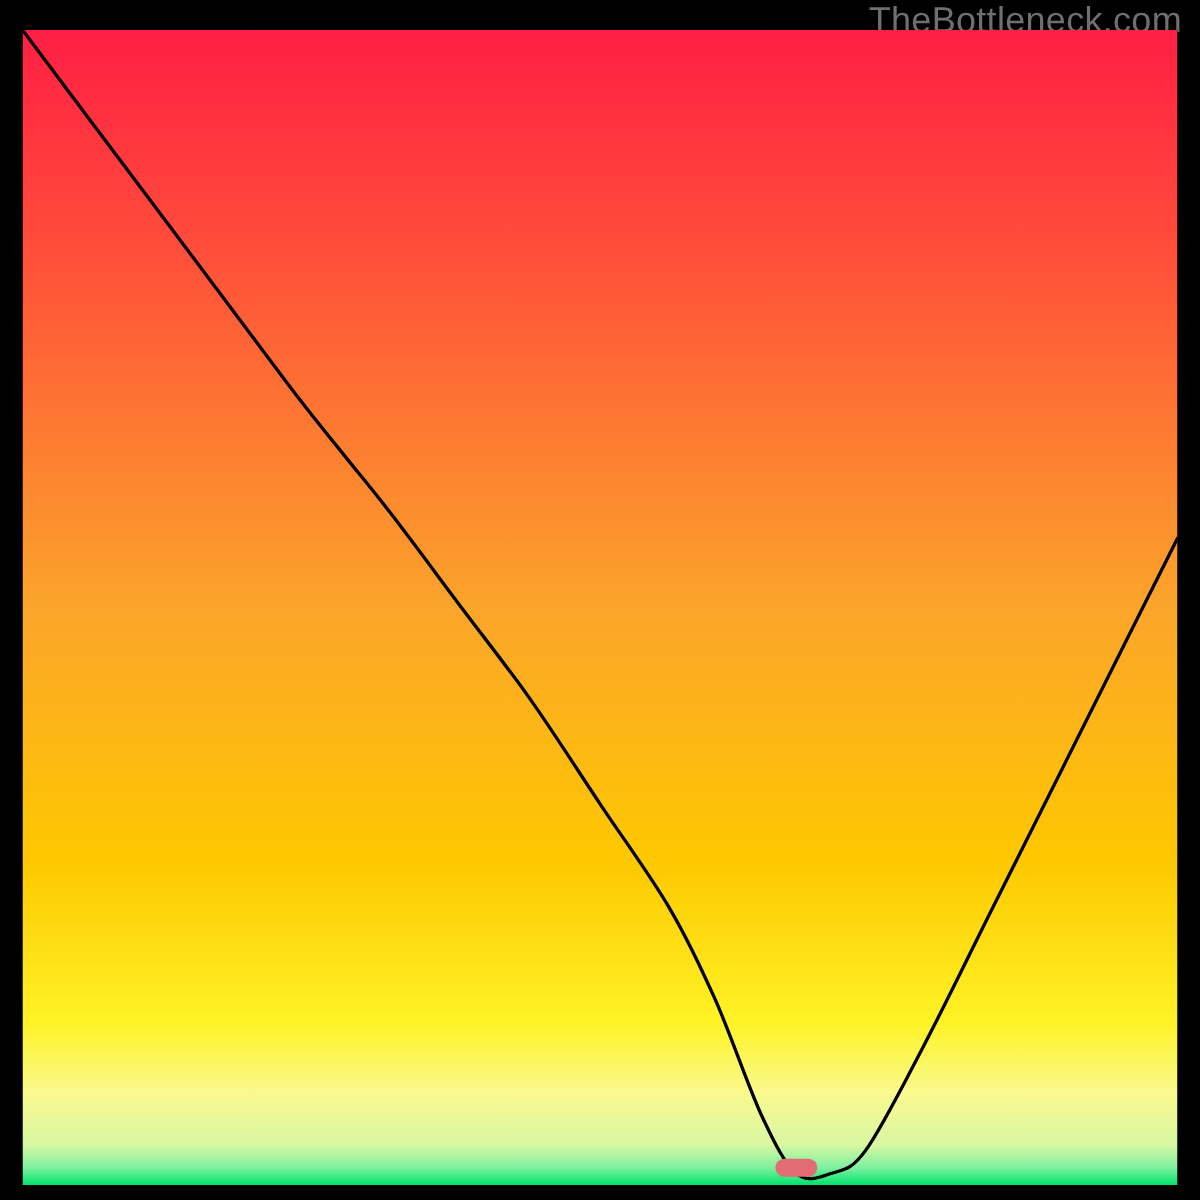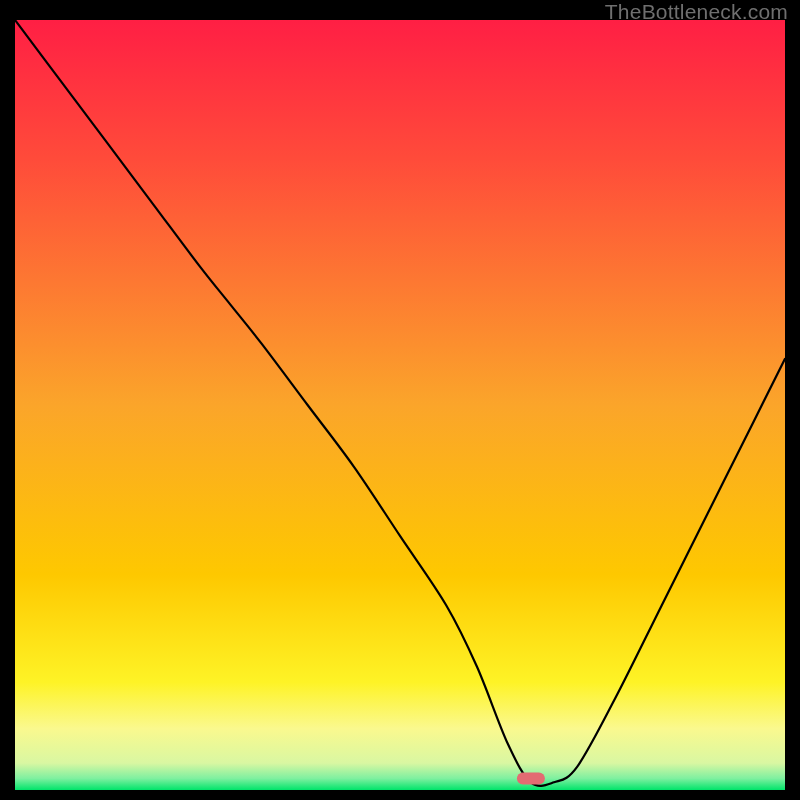--- a/index.html
+++ b/index.html
@@ -24,21 +24,21 @@
     left: 0;
     top: 0;
     width: 770px;
     height: 770px;
   }
   .watermark {
     position: absolute;
     top: 0px;
     right: 12px;
     color: #6f6f6f;
-    font-size: 21px;
+    font-size: 24px;
     font-weight: 500;
     letter-spacing: 0.2px;
     user-select: none;
   }
 </style>
 </head>
 <body>
 
 <div class="watermark">TheBottleneck.com</div>
 

